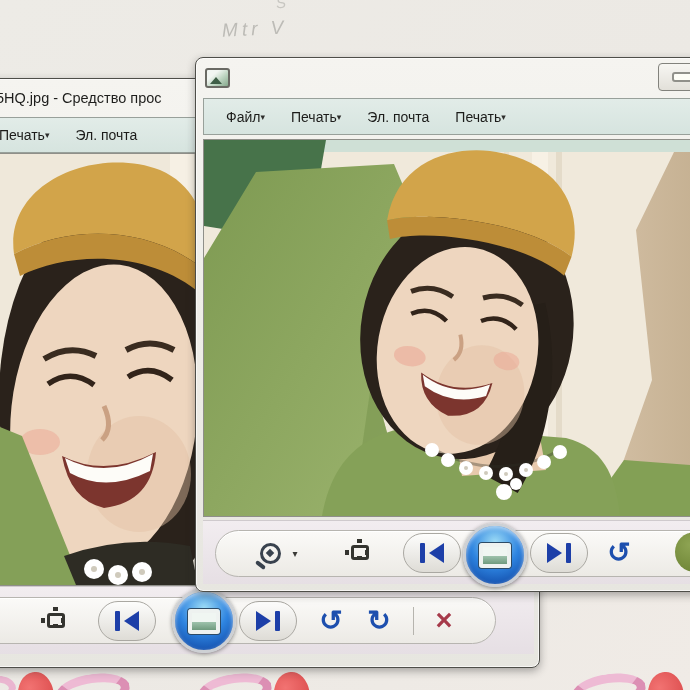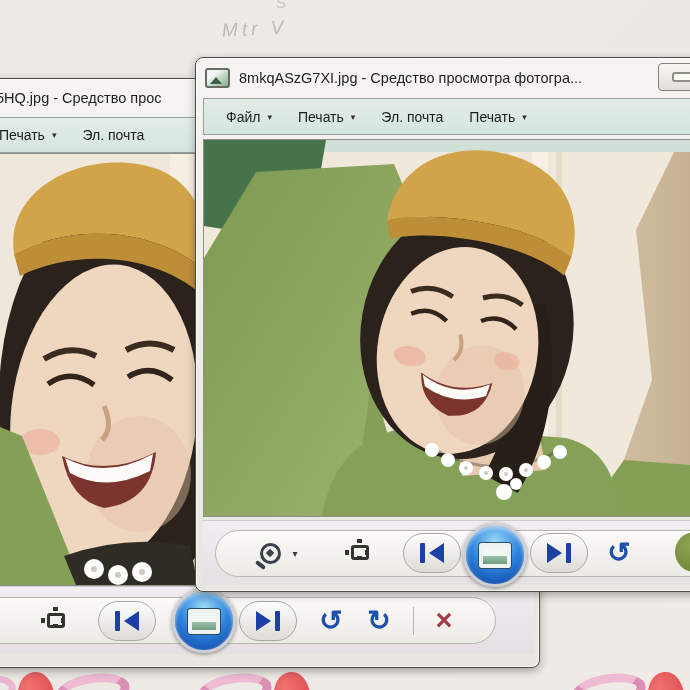--- a/index.html
+++ b/index.html
@@ -25,21 +25,21 @@
   
   .win { position:absolute; background:linear-gradient(180deg,#f5f4f0,#e7e6e0);
          border:1px solid #4e4e49; border-radius:8px;
          box-shadow:0 3px 9px rgba(40,40,40,.38), inset 0 0 0 1px rgba(255,255,255,.65); }
   .titlebar { position:absolute; left:0; right:0; top:0; display:flex; align-items:center;
               padding:0 9px; color:#1e1e1c; font-size:14.5px; }
   .title-text { white-space:nowrap; overflow:hidden; }
   .menubar { position:absolute; display:flex; align-items:center;
              background:linear-gradient(180deg,#e2ece8,#d6e4df);
              border:1px solid #98a09a; font-size:14px; color:#1c1c1a; }
-  .menu-item { display:flex; align-items:center; gap:7px; background:none; border:none;
+  .menu-item { display:flex; align-items:center; background:none; border:none;
                font:inherit; color:inherit; cursor:default; white-space:nowrap; }
   .caret { font-size:9px; color:#2e2e2c; }
   .photo { position:absolute; overflow:hidden; border:1px solid #8f8f89; background:#efe8da; }
   .photo svg { display:block; }
   .toolbar { position:absolute; background:linear-gradient(180deg,#f2edf0,#e6dfe4);
              border-top:1px solid #cfcacd; }
   .pill { position:absolute; top:9px; height:47px; border:1px solid #b7b5b0; border-radius:24px;
           background:linear-gradient(180deg,#fbfaf8,#ecEAe5);
           box-shadow:inset 0 1px 0 #fff; }
   .tbtn { position:absolute; display:flex; align-items:center; justify-content:center;
@@ -199,21 +199,20 @@
       <span class="tb-divider bg-div"></span>
       <button class="tbtn delbtn bg-del">
         <span>×</span>
       </button>
     </div>
   </section>
 
   <section class="win fg-win">
     <header class="titlebar">
       <span class="win-icon"></span>
-      <span class="title-text">8mkqASzG7XI.jpg - Средство просмотра фотогра...</span>
       <button class="winbtn">
         <span class="minbar"></span>
       </button>
     </header>
     <nav class="menubar fg-menu">
       <button class="menu-item">
         <span>Файл</span>
         <span class="caret">▾</span>
       </button>
       <button class="menu-item">

